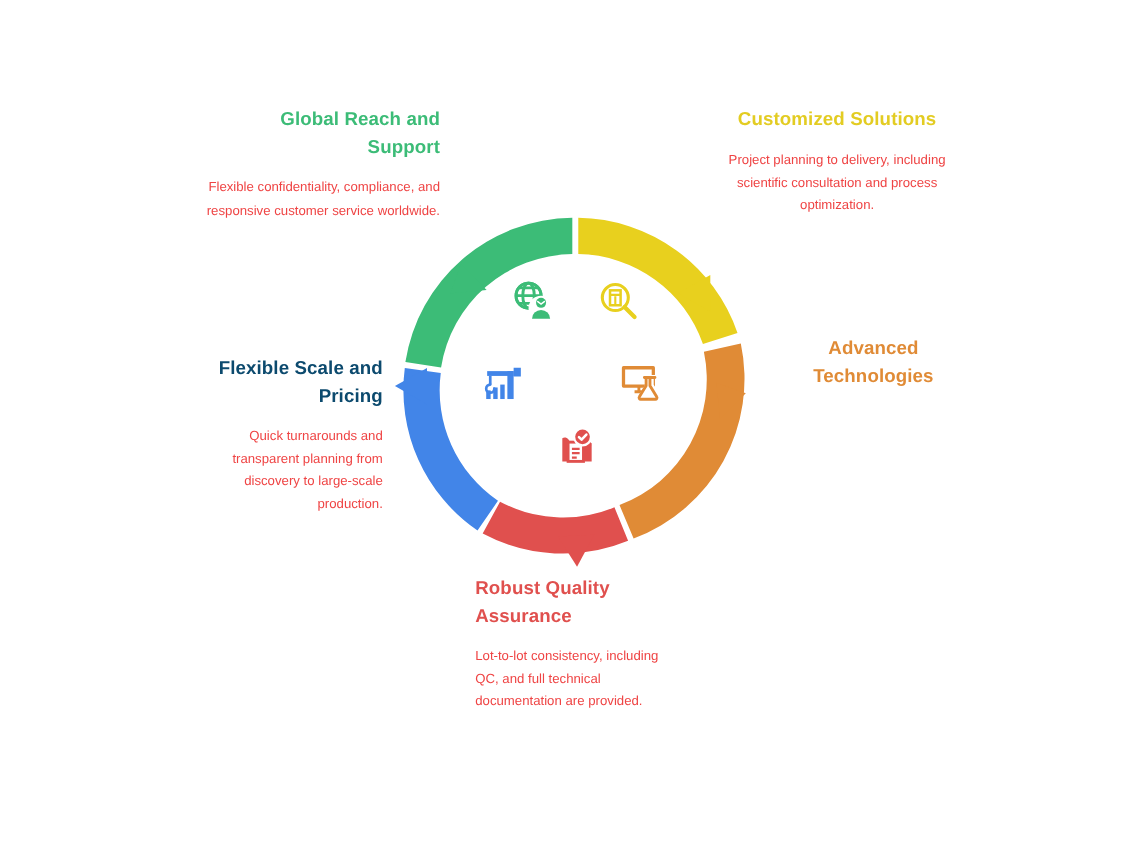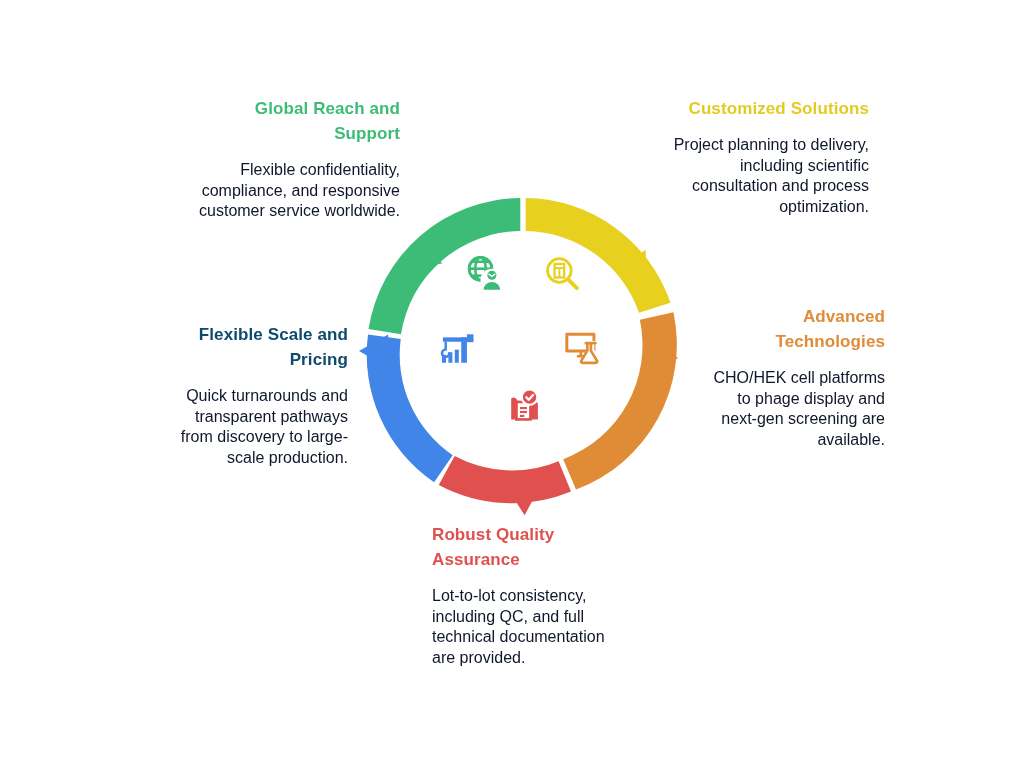--- a/index.html
+++ b/index.html
@@ -14,27 +14,27 @@
 
   .block{position:absolute;}
   .b-title{
     font-size:17px;
     font-weight:bold;
     line-height:25px;
     margin:0 0 14px 0;
     letter-spacing:.1px;
   }
   .b-desc{
-    font-size:16px;
+    font-size:12px;
     line-height:20.5px;
-    color:#0f172a;
+    color:#ef4444;
     margin:0;
   }
   .align-right{text-align:right;}
-  .align-left{text-align:right;}
+  .align-left{text-align:center;}
   .align-center{text-align:left;}
 
   
   #blk-global   {left:186px; top:96px;  width:214px;}
   #blk-custom   {left:653px; top:96px;  width:216px;}
   #blk-flex     {left:176px; top:322px; width:172px;}
   #blk-adv      {left:703px; top:304px; width:182px;}
   #blk-quality  {left:432px; top:522px; width:182px;}
 
   #ring-wrap{
@@ -68,26 +68,25 @@
     <div class="b-desc align-right">Flexible confidentiality, compliance, and responsive customer service worldwide.</div>
   </div>
 
   <div class="block align-left" id="blk-custom">
     <div class="b-title align-left" style="color:#E3CC22;">Customized Solutions</div>
     <div class="b-desc align-left">Project planning to delivery, including scientific consultation and process optimization.</div>
   </div>
 
   <div class="block align-right" id="blk-flex">
     <div class="b-title align-right" style="color:#0c4a6e;">Flexible Scale and Pricing</div>
-    <div class="b-desc align-right">Quick turnarounds and transparent pathways from discovery to large-scale production.</div>
+    <div class="b-desc align-right">Quick turnarounds and transparent planning from discovery to large-scale production.</div>
   </div>
 
   <div class="block align-left" id="blk-adv">
     <div class="b-title align-left" style="color:#E08B36;">Advanced Technologies</div>
-    <div class="b-desc align-left">CHO/HEK cell platforms to phage display and next-gen screening are available.</div>
   </div>
 
   <div class="block align-center" id="blk-quality">
     <div class="b-title align-center" style="color:#E0504E;">Robust Quality Assurance</div>
     <div class="b-desc align-center">Lot-to-lot consistency, including QC, and full technical documentation are provided.</div>
   </div>
 
   <div id="ring-wrap">
     <svg id="ring-svg" viewBox="0 0 330 330" xmlns="http://www.w3.org/2000/svg">
 

